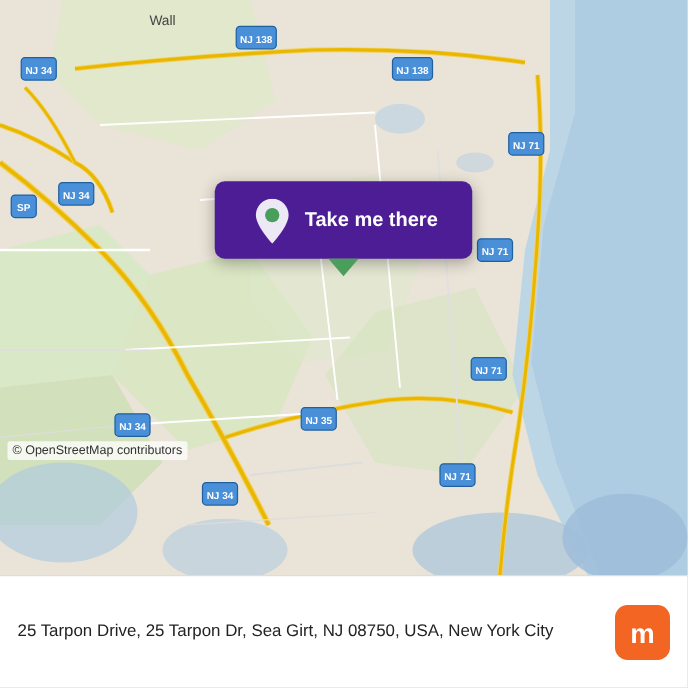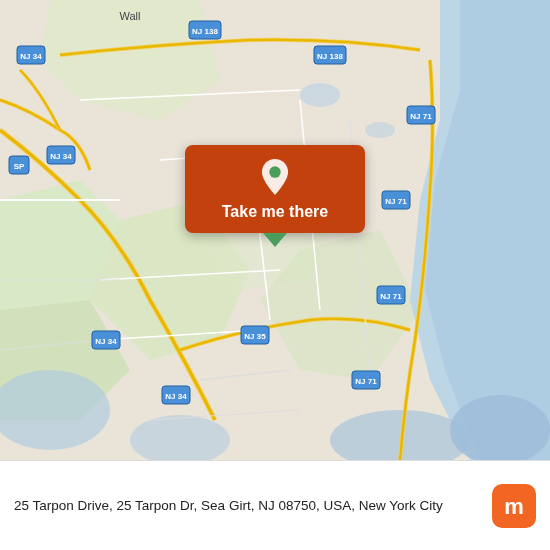--- a/index.html
+++ b/index.html
@@ -87,25 +87,25 @@
       top: 145px;
       left: 50%;
       transform: translateX(-50%);
       display: flex;
       flex-direction: column;
       align-items: center;
       gap: 0;
     }
 
     .popup-box {
-      background: #c2410c;
+      background: #4c1d95;
       border-radius: 8px;
       padding: 14px 28px 12px 28px;
       display: flex;
-      flex-direction: column;
+      flex-direction: row;
       align-items: center;
       gap: 8px;
       box-shadow: 0 3px 12px rgba(0,0,0,0.3);
       min-width: 180px;
     }
 
     .location-pin {
       width: 36px;
       height: 36px;
     }
@@ -220,20 +220,23 @@
       <rect x="241" y="326" width="28" height="18" rx="3" fill="#4a90d9" stroke="#2060a0" stroke-width="1"></rect>
       <text x="255" y="339" text-anchor="middle" fill="white" font-size="8" font-weight="bold" font-family="Arial">NJ 35</text>
 
       <rect x="9" y="156" width="20" height="18" rx="3" fill="#4a90d9" stroke="#2060a0" stroke-width="1"></rect>
       <text x="19" y="169" text-anchor="middle" fill="white" font-size="8" font-weight="bold" font-family="Arial">SP</text>
 
       <text x="130" y="20" text-anchor="middle" fill="#444" font-size="11" font-family="Arial" font-weight="normal">Wall</text>
     </svg>
 
     
+    <div class="osm-credit">
+      <span>© OpenStreetMap contributors</span>
+    </div>
 
     
     <div class="take-me-there-popup">
       <div class="popup-box">
 
         <svg class="location-pin" viewBox="0 0 36 44" xmlns="http://www.w3.org/2000/svg">
           <path d="M18 0 C9.16 0 2 7.16 2 16 C2 27 18 44 18 44 C18 44 34 27 34 16 C34 7.16 26.84 0 18 0Z" fill="white" opacity="0.9"></path>
           <circle cx="18" cy="16" r="7" fill="#4a9e5c"></circle>
         </svg>
         <span class="popup-label">Take me there</span>

